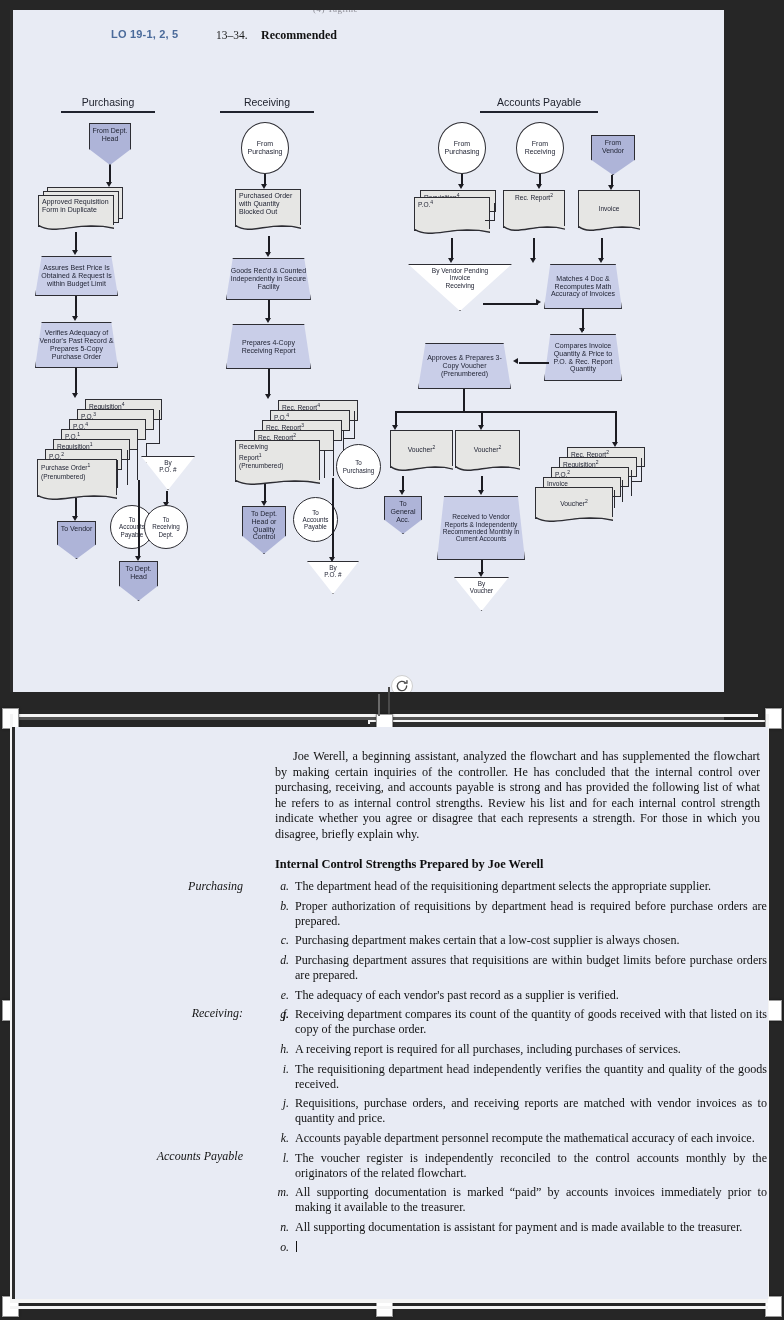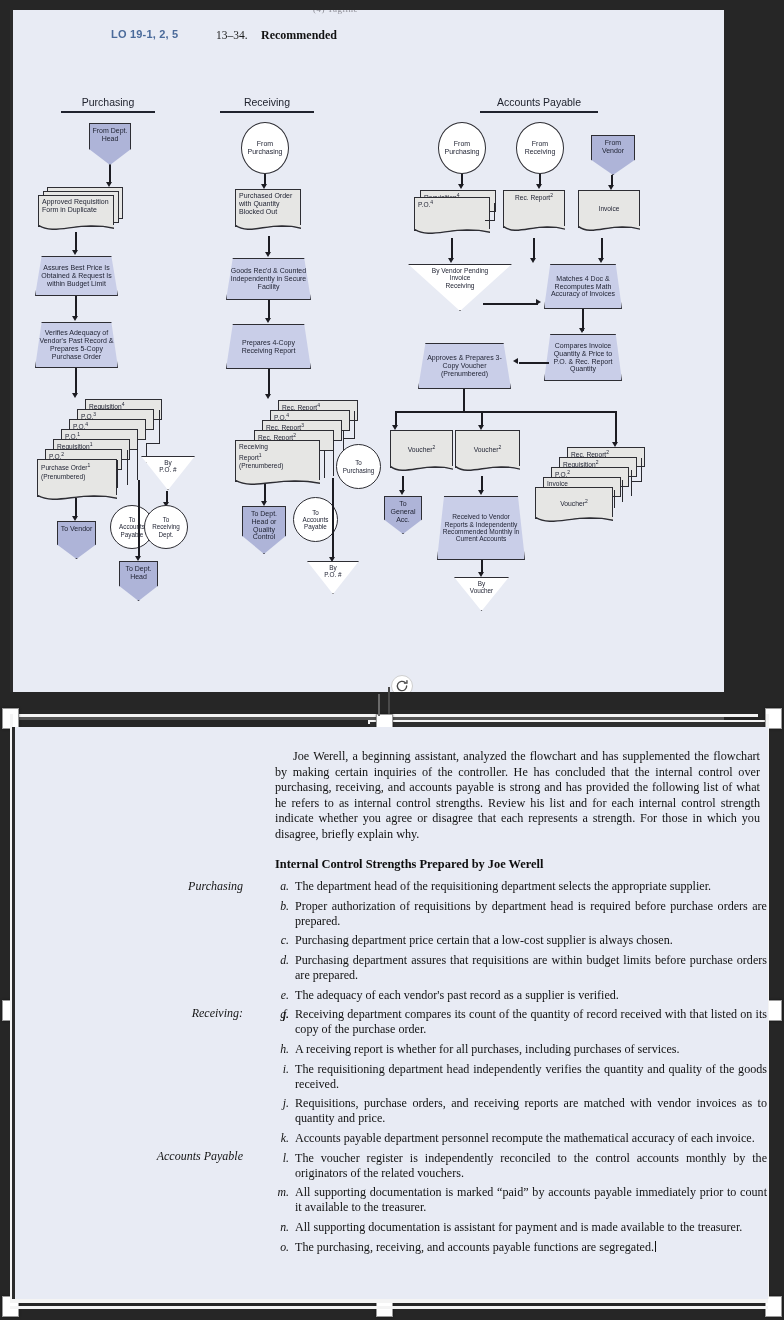--- a/index.html
+++ b/index.html
@@ -618,29 +618,29 @@
     <div class="para">Joe Werell, a beginning assistant, analyzed the flowchart and has supplemented the flowchart by making certain inquiries of the controller. He has concluded that the internal control over purchasing, receiving, and accounts payable is strong and has provided the following list of what he refers to as internal control strengths. Review his list and for each internal control strength indicate whether you agree or disagree that each represents a strength. For those in which you disagree, briefly explain why.</div>
     <div class="sub-head">Internal Control Strengths Prepared by Joe Werell</div>
 
     <div class="dept-label" style="left:68px; top:152px;">Purchasing</div>
     <div class="dept-label" style="left:68px; top:279px;">Receiving:</div>
     <div class="dept-label" style="left:68px; top:422px;">Accounts Payable</div>
 
     <div class="list">
       <div class="li"><span class="mark">a.</span><span>The department head of the requisitioning department selects the appropriate supplier.</span></div>
       <div class="li"><span class="mark">b.</span><span>Proper authorization of requisitions by department head is required before purchase orders are prepared.</span></div>
-      <div class="li"><span class="mark">c.</span><span>Purchasing department price certain that a low-cost supplier is always chosen.</span></div>
+      <div class="li"><span class="mark">c.</span><span>Purchasing department makes certain that a low-cost supplier is always chosen.</span></div>
       <div class="li"><span class="mark">d.</span><span>Purchasing department assures that requisitions are within budget limits before purchase orders are prepared.</span></div>
       <div class="li"><span class="mark">e.</span><span>The adequacy of each vendor's past record as a supplier is verified.</span></div>
       <div class="li"><span class="mark">f.</span></div>
-      <div class="li"><span class="mark">g.</span><span>Receiving department compares its count of the quantity of record received with that listed on its copy of the purchase order.</span></div>
-      <div class="li"><span class="mark">h.</span><span>A receiving report is whether for all purchases, including purchases of services.</span></div>
+      <div class="li"><span class="mark">g.</span><span>Receiving department compares its count of the quantity of goods received with that listed on its copy of the purchase order.</span></div>
+      <div class="li"><span class="mark">h.</span><span>A receiving report is required for all purchases, including purchases of services.</span></div>
       <div class="li"><span class="mark">i.</span><span>The requisitioning department head independently verifies the quantity and quality of the goods received.</span></div>
       <div class="li"><span class="mark">j.</span><span>Requisitions, purchase orders, and receiving reports are matched with vendor invoices as to quantity and price.</span></div>
       <div class="li"><span class="mark">k.</span><span>Accounts payable department personnel recompute the mathematical accuracy of each invoice.</span></div>
-      <div class="li"><span class="mark">l.</span><span>The voucher register is independently reconciled to the control accounts monthly by the originators of the related vouchers.</span></div>
-      <div class="li"><span class="mark">m.</span><span>All supporting documentation is marked “paid” by accounts payable immediately prior to count it available to the treasurer.</span></div>
+      <div class="li"><span class="mark">l.</span><span>The voucher register is independently reconciled to the control accounts monthly by the originators of the related flowchart.</span></div>
+      <div class="li"><span class="mark">m.</span><span>All supporting documentation is marked “paid” by accounts invoices immediately prior to making it available to the treasurer.</span></div>
       <div class="li"><span class="mark">n.</span><span>All supporting documentation is assistant for payment and is made available to the treasurer.</span></div>
-      <div class="li"><span class="mark">o.</span><span>The purchasing, receiving, and accounts payable functions are segregated.</span><span class="caret"></span></div>
+      <div class="li"><span class="mark">o.</span><span class="caret"></span></div>
     </div>
   </div>
 
 </div>
 
 </body></html>

